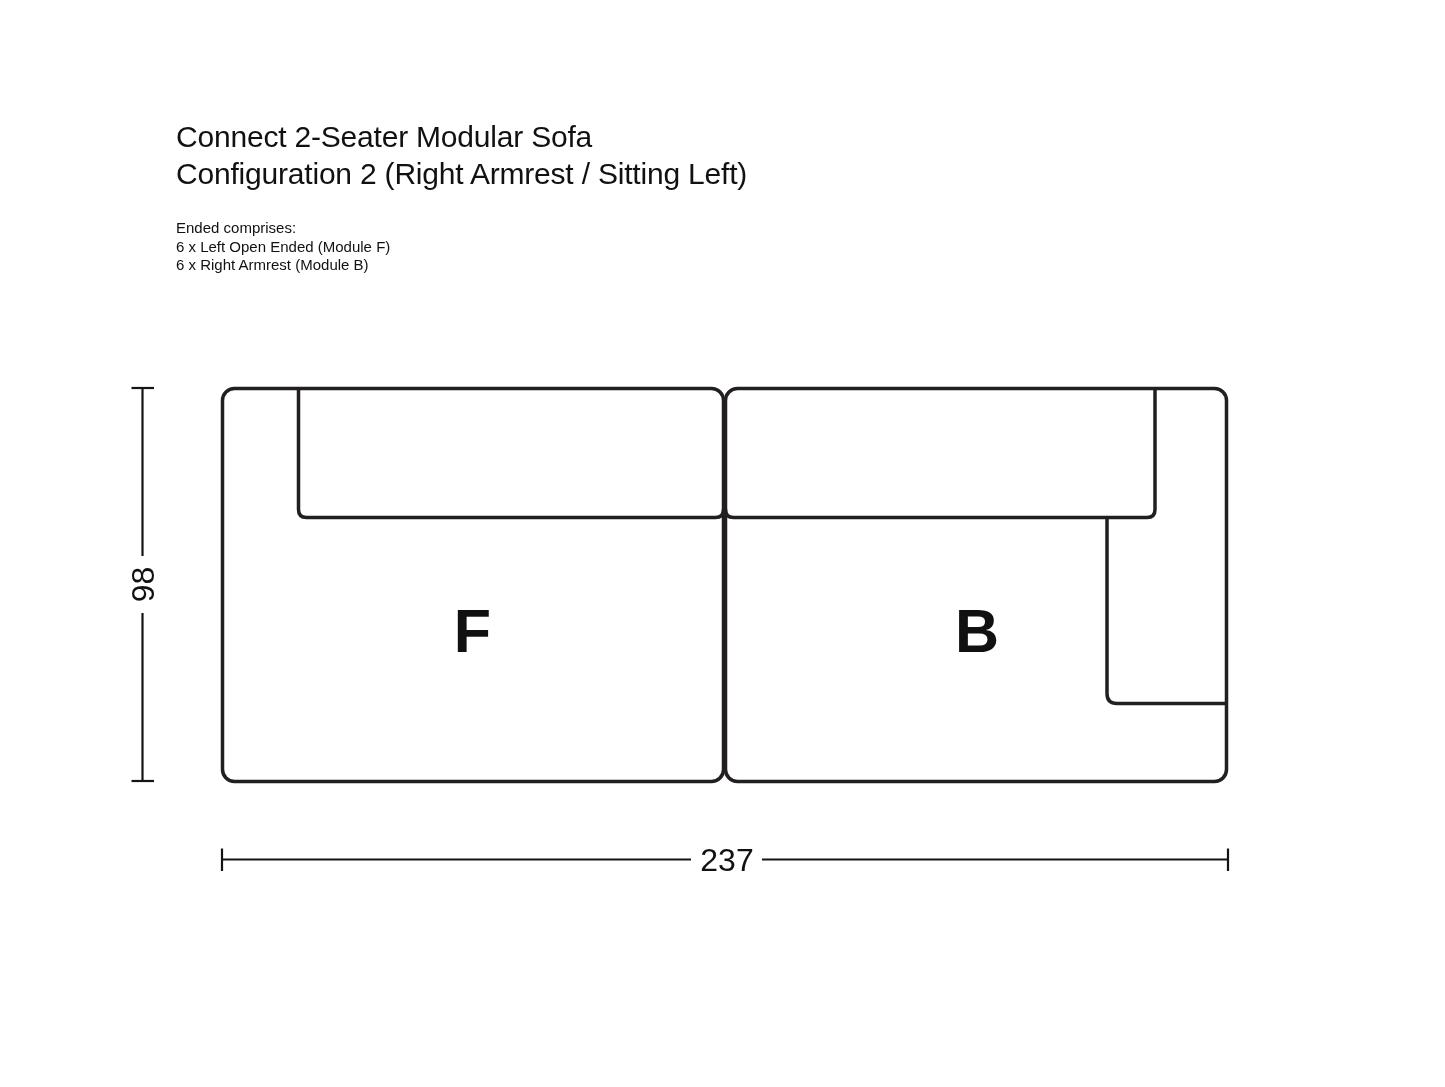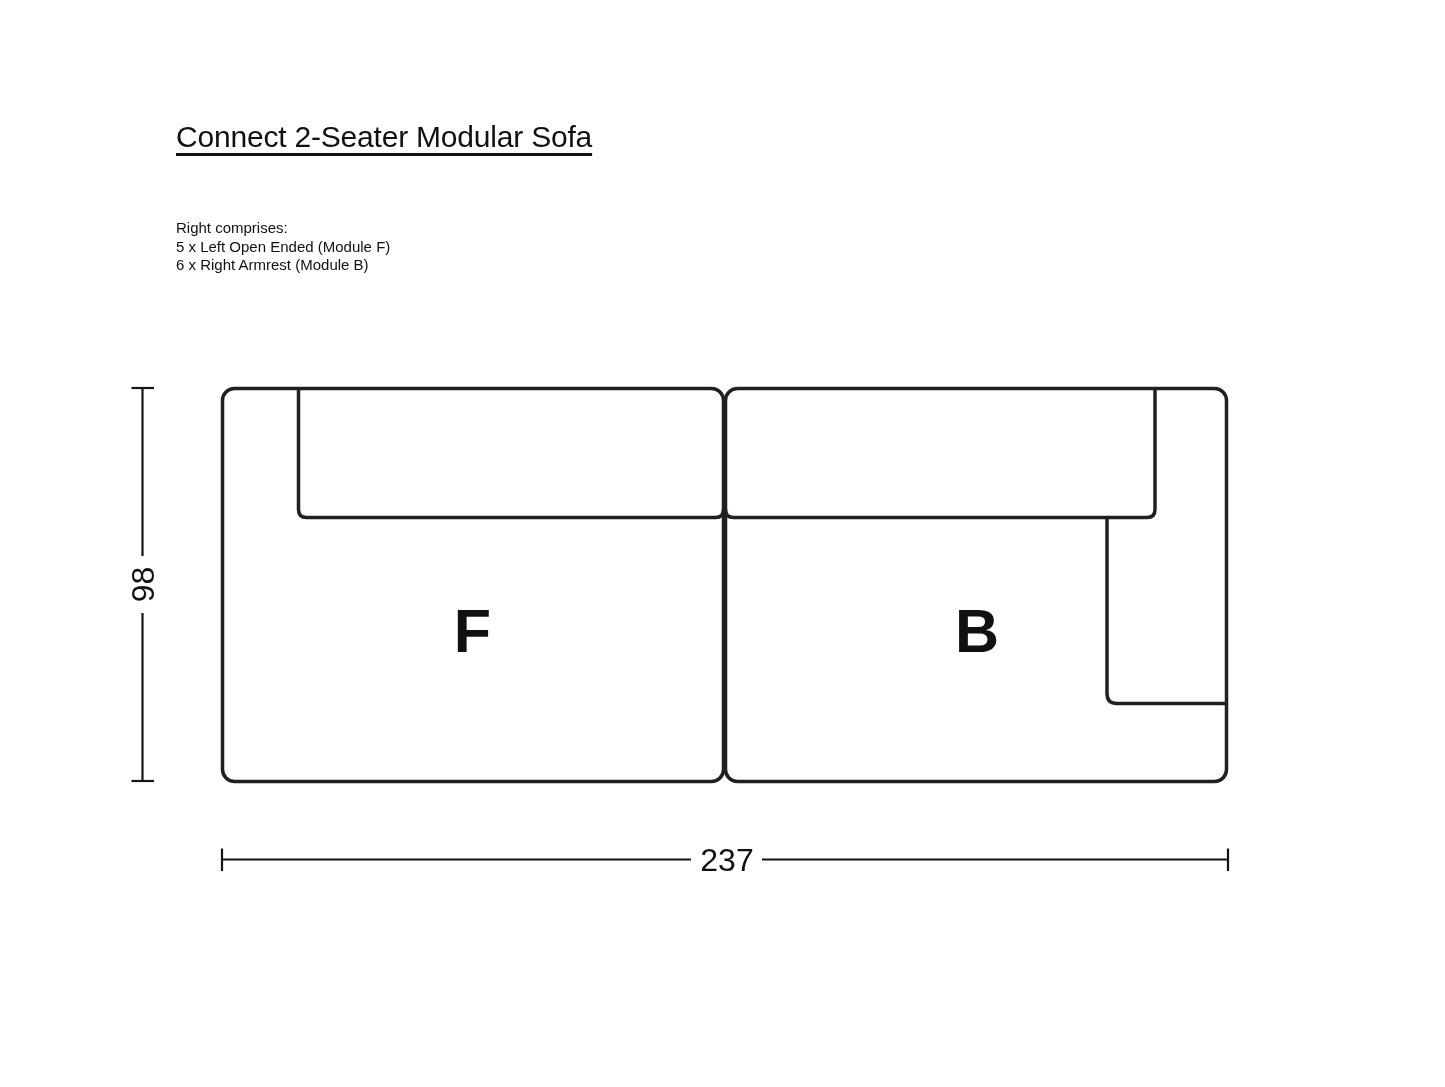--- a/index.html
+++ b/index.html
@@ -22,21 +22,20 @@
     font-size: 30px;
     line-height: 37px;
     letter-spacing: -0.2px;
     font-weight: 400;
   }
   .title-block .title-line {
     display: block;
     white-space: nowrap;
   }
   .title-block .underlined {
-    text-decoration: underline;
     text-decoration-thickness: 2.5px;
     text-underline-offset: 6px;
     text-align: center;
   }
   .comprises-block {
     position: absolute;
     left: 176px;
     top: 219px;
     font-size: 15px;
     line-height: 18.5px;
@@ -76,25 +75,26 @@
     font-size: 32px;
     font-weight: 400;
     fill: #111111;
   }
 </style>
 </head>
 <body>
 
 <div class="title-block">
   <span class="title-line"><span class="underlined">Connect 2-Seater Modular Sofa</span></span>
+  <span class="title-line"><span class="underlined">Configuration 2 (Right Armrest / Sitting Left)</span></span>
 </div>
 
 <div class="comprises-block">
-  <div>Right comprises:</div>
-  <div>5 x Left Open Ended (Module F)</div>
+  <div>Ended comprises:</div>
+  <div>6 x Left Open Ended (Module F)</div>
   <div>6 x Right Armrest (Module B)</div>
 </div>
 
 <svg class="diagram" viewBox="0 0 1445 1087">
 
   <rect class="outline" x="222.5" y="388.5" width="501" height="393" rx="12" ry="12"></rect>
 
   <rect class="outline" x="725.5" y="388.5" width="501" height="393" rx="12" ry="12"></rect>
 
   <path class="outline" d="M 298.5 390 V 509.5 Q 298.5 517.5 306.5 517.5 H 715.5 Q 723.5 517.5 723.5 509.5"></path>

